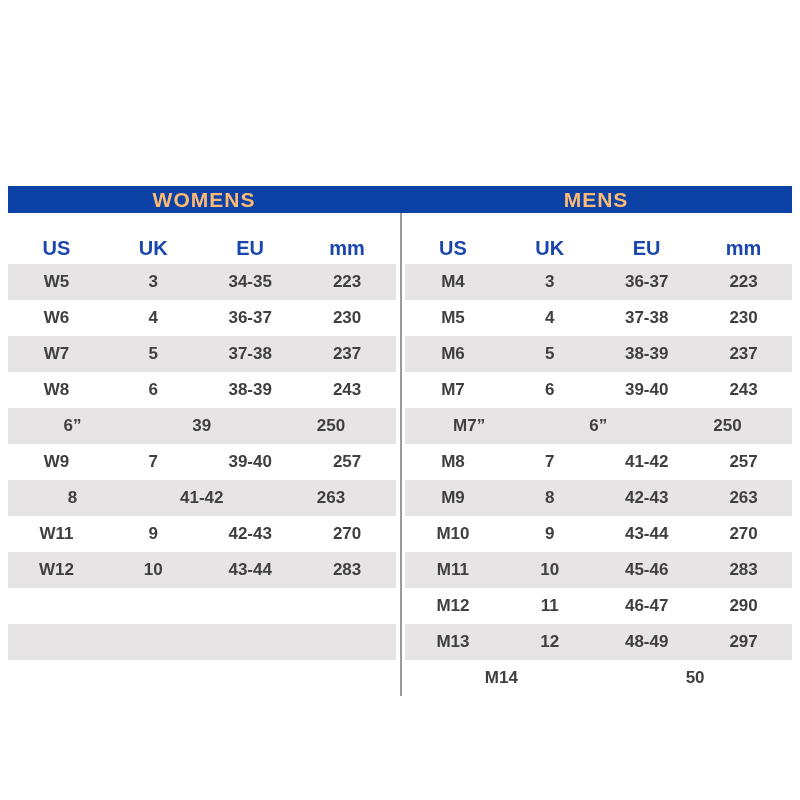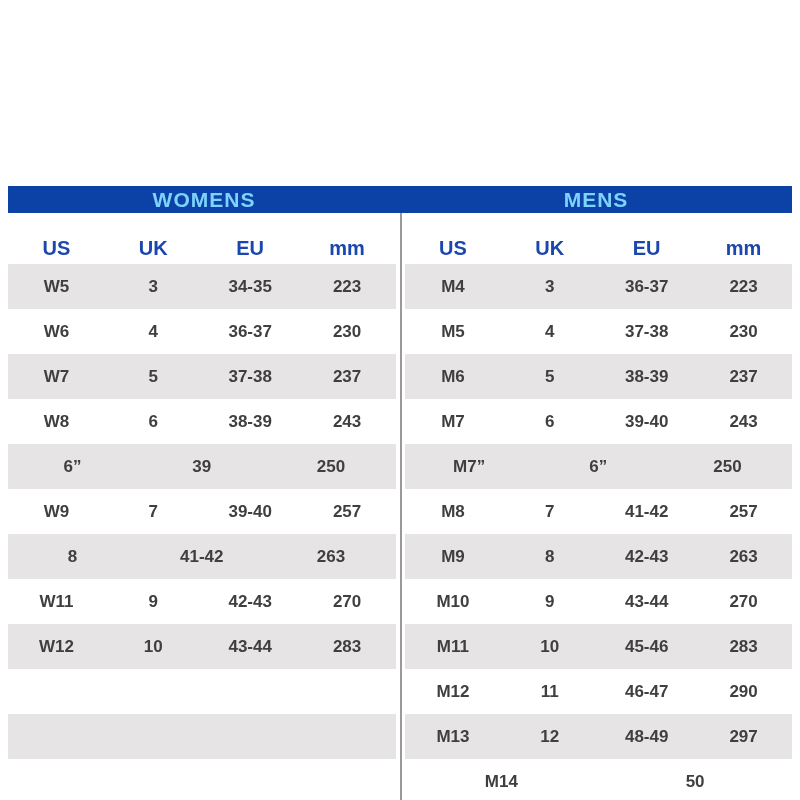--- a/index.html
+++ b/index.html
@@ -24,21 +24,21 @@
   .title-bar {
     display: flex;
     height: 27px;
     background: #0c41a5;
   }
   .title-cell {
     flex: 1;
     display: flex;
     align-items: center;
     justify-content: center;
-    color: #7dd3fc;
+    color: #fdba74;
     font-weight: bold;
     font-size: 21px;
     letter-spacing: 1px;
   }
   .body-region {
     display: flex;
     align-items: stretch;
   }
   .size-table {
     flex: 1;
@@ -59,21 +59,21 @@
     flex: 1;
     display: flex;
     align-items: center;
     justify-content: center;
     color: #1a46ad;
     font-weight: bold;
     font-size: 20px;
   }
   .rows .row {
     display: flex;
-    height: 45px;
+    height: 36px;
   }
   .rows .row:nth-child(odd) {
     background: #e6e4e4;
   }
   .cell {
     flex: 1;
     display: flex;
     align-items: center;
     justify-content: center;
     font-weight: bold;

